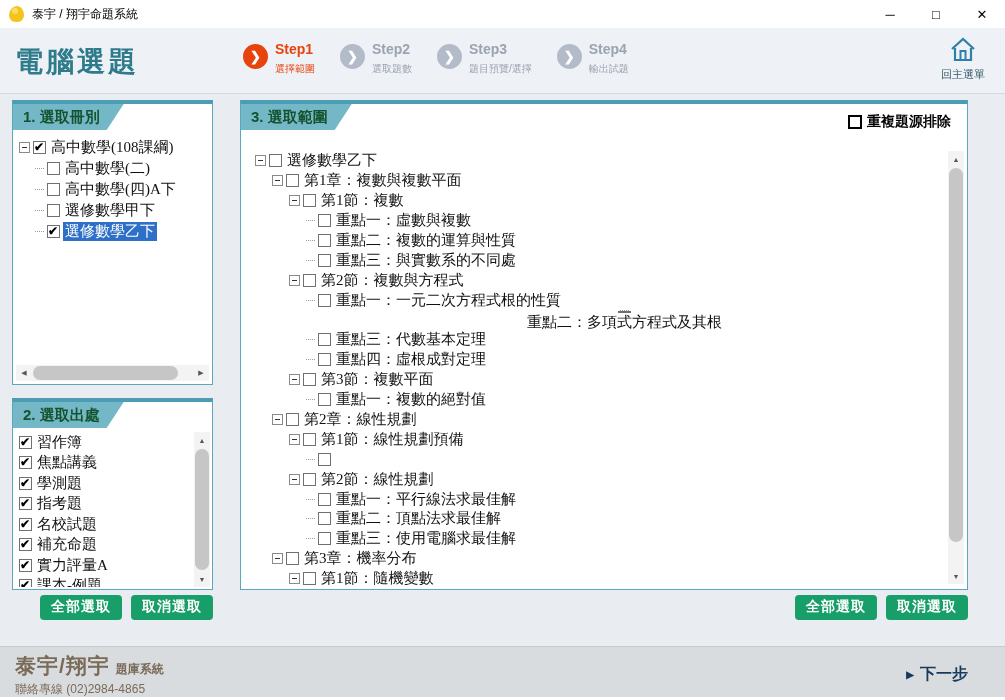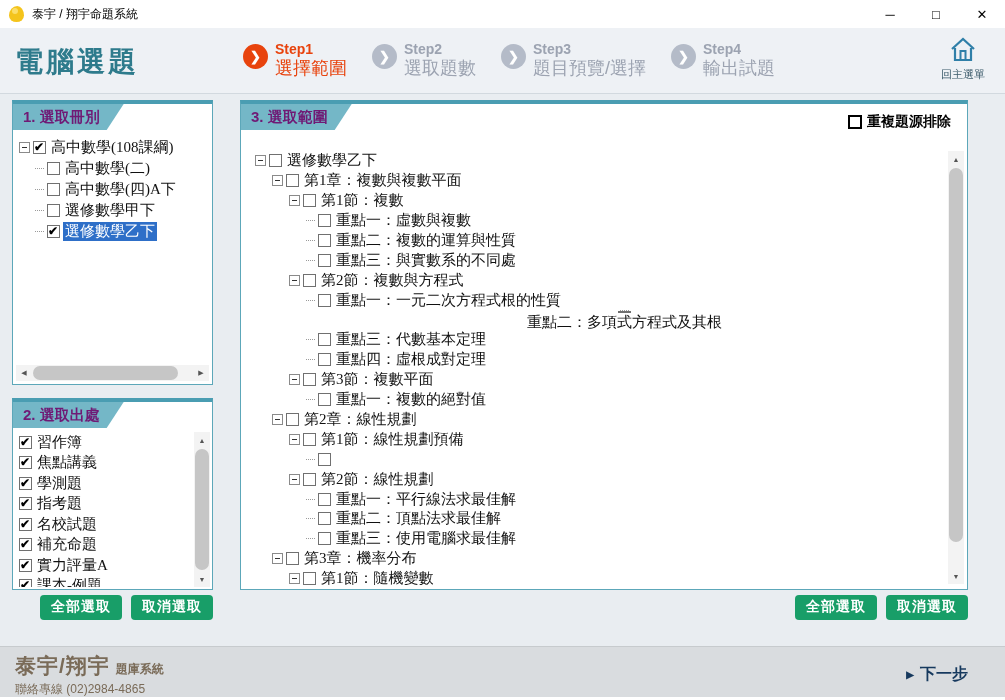--- a/index.html
+++ b/index.html
@@ -16,29 +16,29 @@
   .win-controls { margin-left:auto; display:flex; }
   .win-btn { width:46px; height:28px; display:flex; align-items:center; justify-content:center; font-size:13px; color:#000; cursor:default; }
   
   .header { position:absolute; top:28px; left:0; right:0; height:66px; background:#EEF1F5; border-bottom:1px solid #D2D9DF; }
   .page-title { position:absolute; left:15px; top:15px; font-size:28px; font-weight:bold; color:#2E7B8C; letter-spacing:3px; }
   .steps { position:absolute; left:243px; top:12px; display:flex; gap:25px; }
   .step { display:flex; gap:7px; }
   .step-icon { width:25px; height:25px; border-radius:50%; background:#B4BBC8; color:#fff; display:flex; align-items:center; justify-content:center; font-size:13px; font-weight:bold; margin-top:4px; }
   .step-texts { display:flex; flex-direction:column; line-height:19px; }
   .step-name { font-size:14px; font-weight:bold; color:#9CA3B1; }
-  .step-label { font-size:18px; color:#9CA3B1;text-align:center; }
+  .step-label { font-size:10px; color:#9CA3B1;text-align:center; }
   .step.active .step-icon { background:#E8430D; }
   .step.active .step-name, .step.active .step-label { color:#E8430D; }
   .home { position:absolute; right:13px; top:8px; width:58px; text-align:center; cursor:pointer; }
   .home-label { font-size:11px; color:#3A5A6A; margin-top:1px; }
   
   .main { position:absolute; top:94px; left:0; right:0; bottom:54px; background:#E9EDF1; }
   .panel { position:absolute; background:#fff; border:1px solid #5CA7B9; border-top:4px solid #4A9DB2; }
-  .tab { display:inline-block; height:26px; line-height:26px; background:#74B7C7; color:#701a75; font-size:15px; font-weight:bold; padding:0 24px 0 10px;
+  .tab { display:inline-block; height:26px; line-height:26px; background:#74B7C7; color:#14532d; font-size:15px; font-weight:bold; padding:0 24px 0 10px;
          clip-path:polygon(0 0, 100% 0, calc(100% - 17px) 100%, 0 100%); }
   .serif { font-family:"Liberation Serif", serif; }
   
   .tree-row { display:flex; align-items:center; height:21px; font-size:15px; white-space:nowrap; }
   .exp { width:11px; height:11px; min-width:11px; border:1px solid #8A8A8A; background:#fff; display:inline-flex; align-items:center; justify-content:center; margin-right:1px; }
   .exp::before { content:""; width:5px; height:1px; background:#333; }
   .dash { width:9px; min-width:9px; height:0; border-top:1px dotted #9A9A9A; margin-right:1px; }
   .cb { width:13px; height:13px; min-width:13px; border:1px solid #707070; background:#fff; margin:0 3px 0 2px; position:relative; }
   .cb.checked::after { content:"✔"; position:absolute; left:0; top:-2px; font-size:12px; font-weight:bold; color:#000; }
   .cb-big { width:14px; height:14px; min-width:14px; border:2px solid #000; background:#fff; margin-right:5px; }

